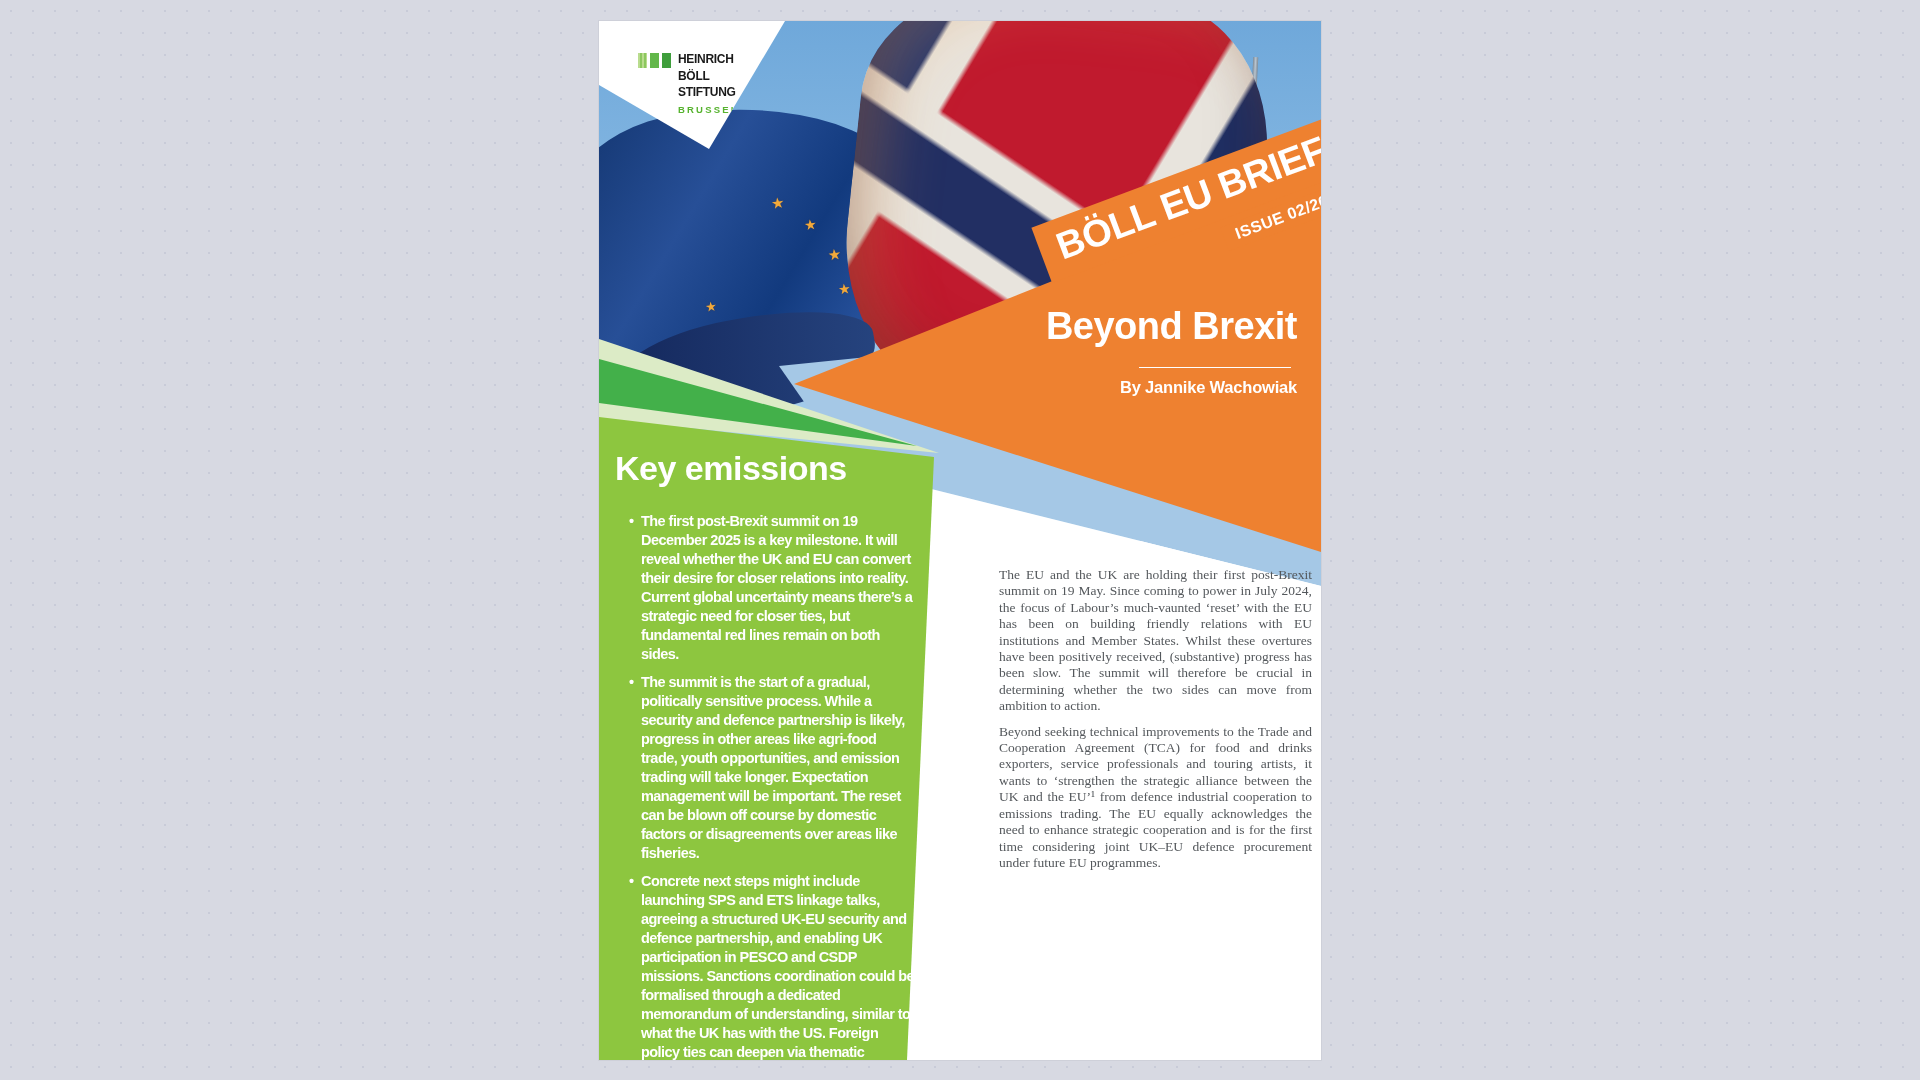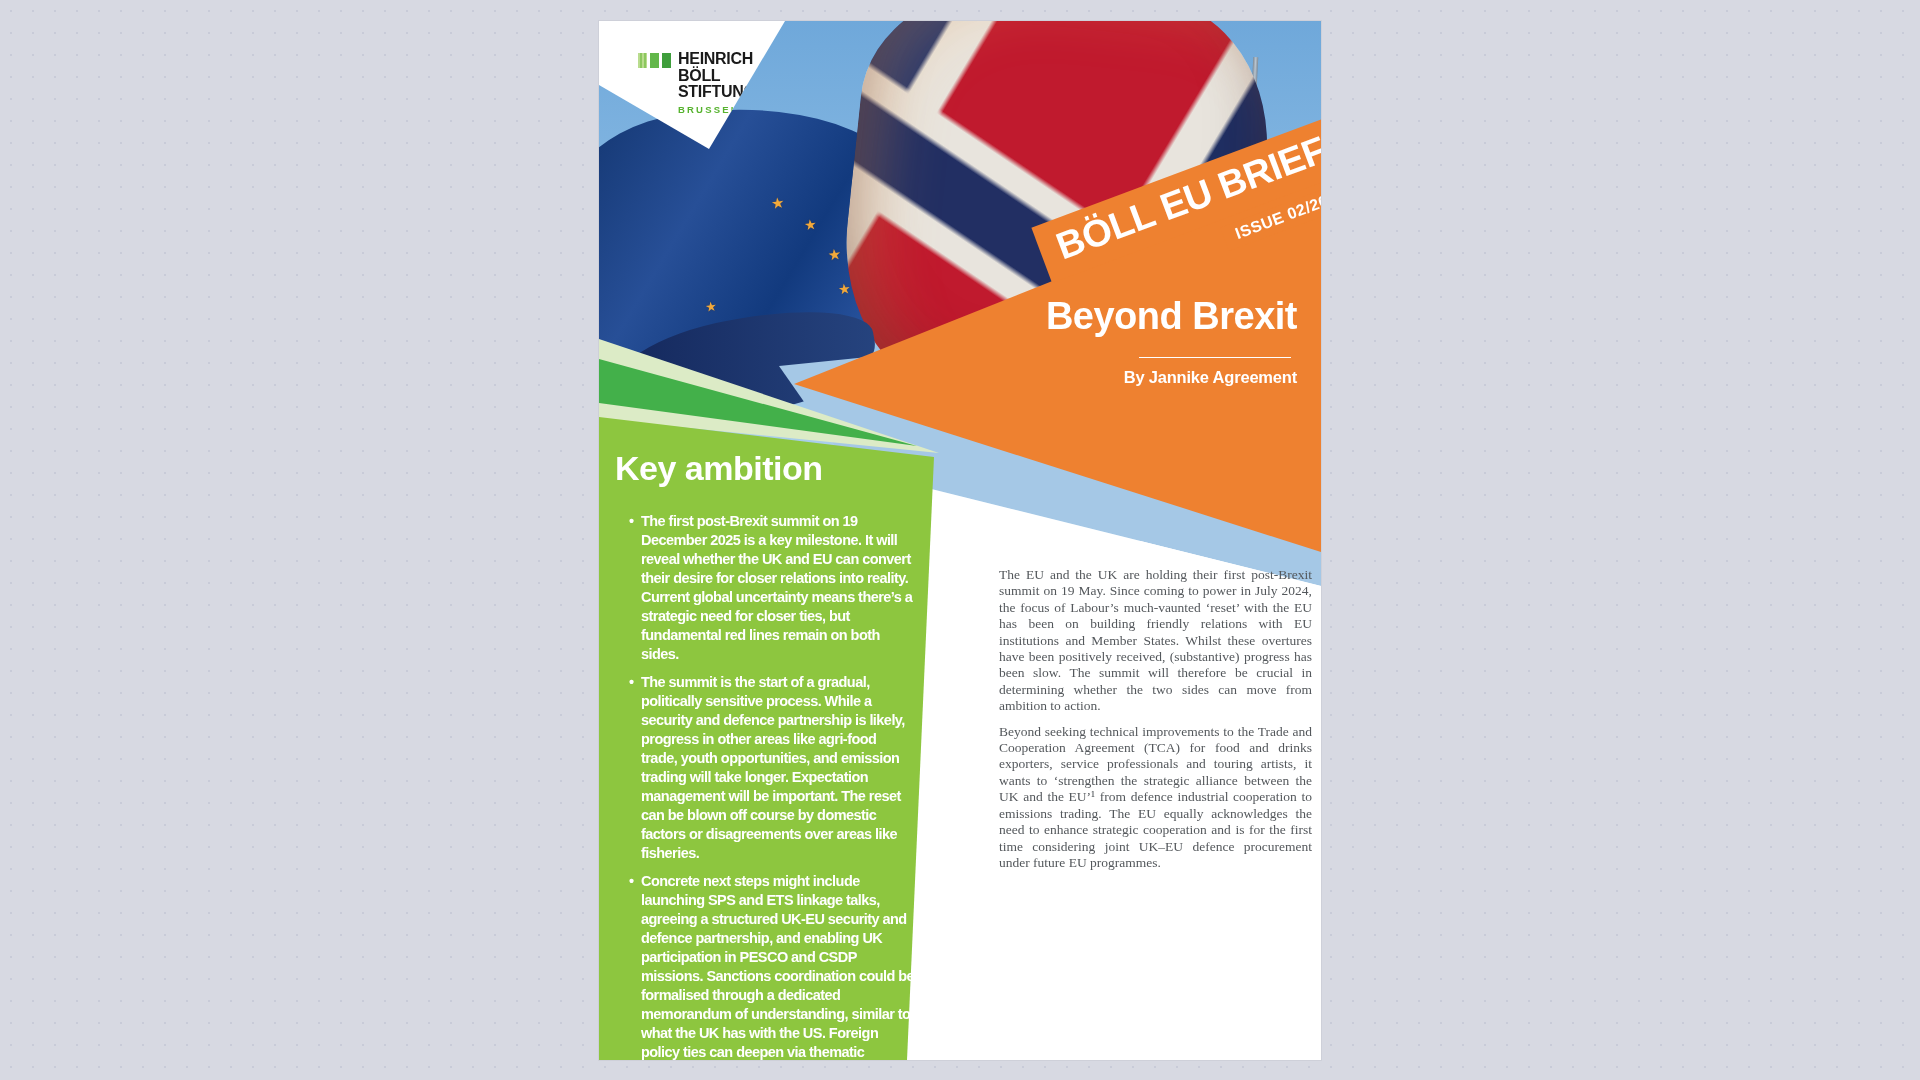--- a/index.html
+++ b/index.html
@@ -63,25 +63,25 @@
   
   .logo-wrap{position:absolute;left:0;top:0;width:722px;height:260px;
     background:#fff;clip-path:polygon(0 0, 186px 0, 110px 128px, 0 64px);}
   .logo{position:absolute;left:39px;top:30px;}
   .logo-row{display:flex;align-items:flex-start;}
   .logo-bars{display:flex;gap:3px;margin-right:7px;margin-top:2px;}
   .logo-bar{width:9px;height:15px;}
   .logo-bar.b1{background:repeating-linear-gradient(90deg,#b9dc8e 0 2px,#8cc75f 2px 4px);}
   .logo-bar.b2{background:#62b74a;}
   .logo-bar.b3{background:#3f9e3c;}
-  .logo-text{font-weight:bold;color:#1a1a1a;font-size:16px;line-height:16.5px;letter-spacing:-0.3px;}
+  .logo-text{font-weight:bold;color:#1a1a1a;font-size:12px;line-height:16.5px;letter-spacing:-0.3px;}
   .logo-sub{font-weight:bold;color:var(--logo-green);font-size:9.5px;letter-spacing:2.2px;margin-top:3px;}
 
   
-  .header-text{position:absolute;right:24px;top:276px;width:560px;text-align:right;color:#fff;}
+  .header-text{position:absolute;right:24px;top:286px;width:560px;text-align:right;color:#fff;}
   .page-title{font-size:38px;font-weight:bold;letter-spacing:-0.5px;line-height:1;}
   .page-subtitle{font-size:20px;font-weight:normal;letter-spacing:-0.3px;margin-top:16px;}
   .byline-rule{width:152px;height:1px;background:#fff;margin:22px 6px 10px auto;}
   .page-byline{font-size:16.5px;font-weight:bold;letter-spacing:-0.2px;}
 
   
   .key-findings{position:absolute;left:16px;top:428px;width:310px;color:#fff;}
   .kf-heading{font-size:34px;font-weight:bold;letter-spacing:-0.5px;}
   .kf-list{list-style:none;margin-top:24px;padding-left:14px;width:300px;}
   .kf-list li{position:relative;font-size:14.5px;line-height:19px;font-weight:bold;letter-spacing:-0.55px;
@@ -146,25 +146,25 @@
             </div>
             <div class="logo-sub">BRUSSELS</div>
           </div>
         </div>
       </div>
     </div>
 
     <div class="header-text">
       <div class="page-title">Beyond Brexit</div>
       <div class="byline-rule"></div>
-      <div class="page-byline">By Jannike Agreement</div>
+      <div class="page-byline">By Jannike Wachowiak</div>
     </div>
 
     <div class="key-findings">
-      <div class="kf-heading">Key ambition</div>
+      <div class="kf-heading">Key emissions</div>
       <ul class="kf-list">
         <li>The first post-Brexit summit on 19 December 2025 is a key milestone. It will reveal whether the UK and EU can convert their desire for closer relations into reality. Current global uncertainty means there’s a strategic need for closer ties, but fundamental red lines remain on both sides.</li>
         <li>The summit is the start of a gradual, politically sensitive process. While a security and defence partnership is likely, progress in other areas like agri-food trade, youth opportunities, and emission trading will take longer. Expectation management will be important. The reset can be blown off course by domestic factors or disagreements over areas like fisheries.</li>
         <li>Concrete next steps might include launching SPS and ETS linkage talks, agreeing a structured UK-EU security and defence partnership, and enabling UK participation in PESCO and CSDP missions. Sanctions coordination could be formalised through a dedicated memorandum of understanding, similar to what the UK has with the US. Foreign policy ties can deepen via thematic dialogues and expert secondments. On energy, both sides could enhance cooperation on the North Sea grid and renew commitments under the TCA’s energy chapter.</li>
       </ul>
     </div>
 
     <div class="body-col">
       <p>The EU and the UK are holding their first post-Brexit summit on 19 May. Since coming to power in July 2024, the focus of Labour’s much-vaunted ‘reset’ with the EU has been on building friendly relations with EU institutions and Member States. Whilst these overtures have been positively received, (substantive) progress has been slow. The summit will therefore be crucial in determining whether the two sides can move from ambition to action.</p>
       <p>Beyond seeking technical improvements to the Trade and Cooperation Agreement (TCA) for food and drinks exporters, service professionals and touring artists, it wants to ‘strengthen the strategic alliance between the UK and the EU’¹ from defence industrial cooperation to emissions trading. The EU equally acknowledges the need to enhance strategic cooperation and is for the first time considering joint UK–EU defence procurement under future EU programmes.</p>

